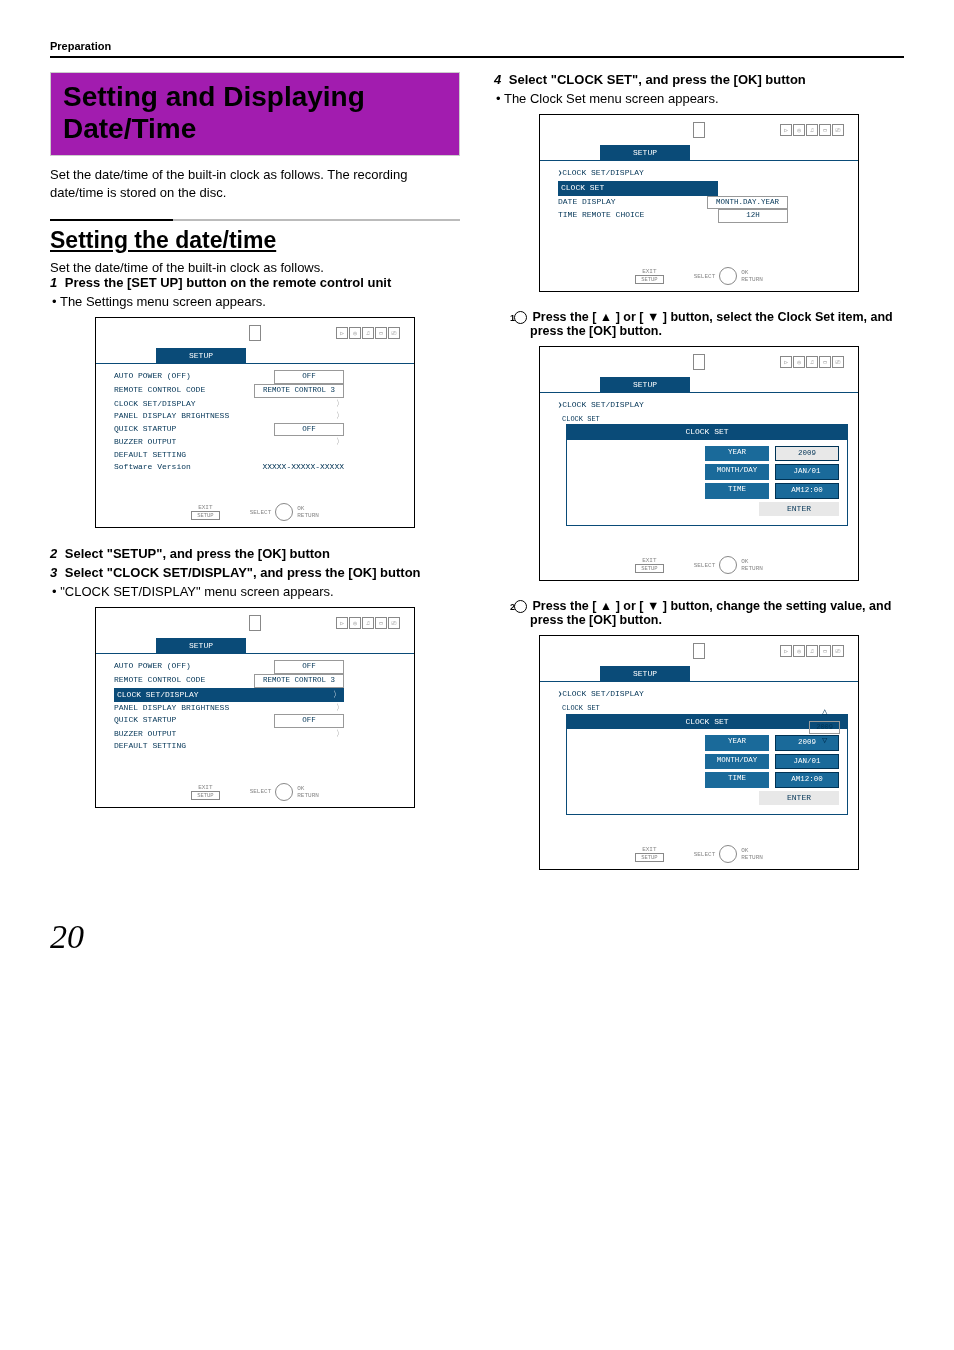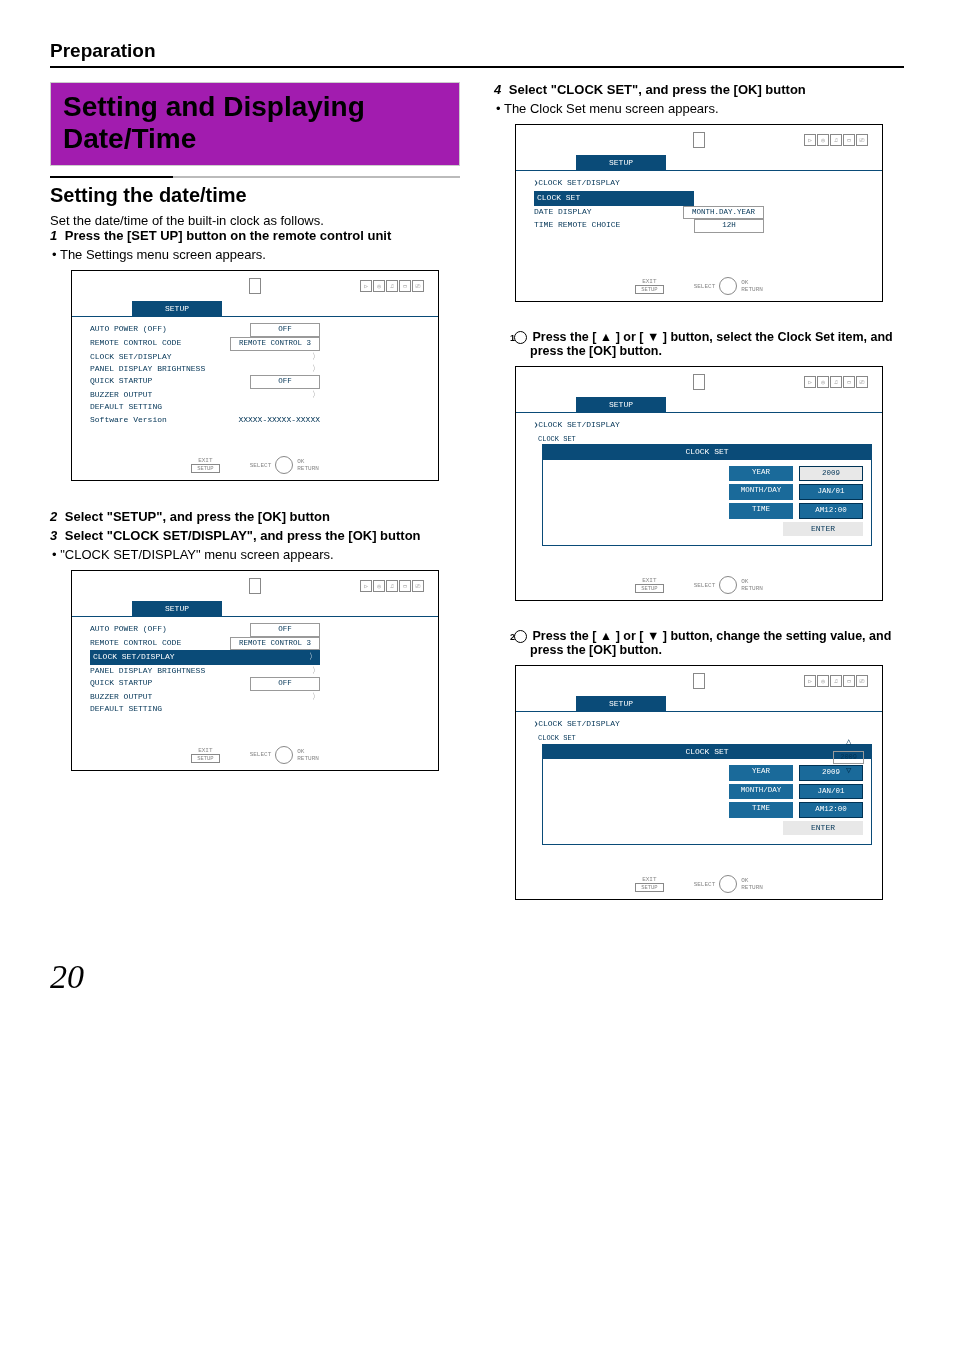--- a/index.html
+++ b/index.html
@@ -4,45 +4,45 @@
 <style>
   * { box-sizing: border-box; }
   body {
     font-family: Arial, Helvetica, sans-serif;
     margin: 0;
     padding: 40px 50px;
     width: 954px;
     color: #000;
     background: #fff;
   }
-  .section-label { font-size: 19px; font-weight: bold; margin-bottom: 2px; }
+  .section-label { font-size: 11px; font-weight: bold; margin-bottom: 2px; }
   .hr-thick { border: 0; border-top: 2px solid #000; margin: 4px 0 14px 0; }
   .title-box {
     background: #a21caf;
     padding: 8px 12px 10px 12px;
     border: 1px solid #ccc;
     margin-bottom: 10px;
   }
   .title-box h1 { margin: 0; font-size: 28px; font-weight: bold; line-height:1.15; }
   .intro { font-size: 13px; margin-bottom: 18px; line-height:1.35; }
   .underline-rule-wrap { margin-bottom:6px; }
   .underline-rule { height:2px; background:linear-gradient(to right,#000 0%, #000 30%, #bbb 30%, #bbb 100%); margin-bottom:6px; }
-  .subheading { font-size: 20px; font-weight: bold; margin-bottom: 2px; }
+  .subheading { font-size: 23px; font-weight: bold; margin-bottom: 2px; text-decoration: underline; }
   .desc { font-size: 13px; }
   .step { font-size: 13px; margin-bottom:4px; }
   .step b.num { font-style: italic; font-weight:bold; margin-right:4px;}
   .bullet { font-size: 13px; margin-left: 2px; margin-bottom:8px; }
   .bullet::before { content:"•  "; }
   .columns { display:flex; gap:34px; }
   .col { flex:1; min-width:0; }
   .mini-screen {
     border: 1px solid #000;
     background: #fff;
-    margin: 8px auto 28px auto;
-    width: 368px;
+    margin: 8px auto 18px auto;
+    width: 320px;
     font-family: "Courier New", monospace;
     font-size: 8px;
     color: #003355;
   }
   .mini-top { height:30px; display:flex; align-items:center; justify-content:center; position:relative;}
   .mini-top .doc-ico { width:12px; height:16px; border:1px solid #888; position:relative; }
   .mini-top .icons-right { position:absolute; right:14px; display:flex; gap:1px; }
   .mini-top .icons-right span { border:1px solid #888; width:12px; height:12px; display:flex; align-items:center; justify-content:center; font-size:6px; color:#888;}
   .mini-tab { background:#0a4b78; color:#fff; width:90px; text-align:center; padding:2px 0; margin-left:60px; border:1px solid #0a4b78; }
   .mini-tab-row { border-bottom:1px solid #0a4b78; display:flex; }
@@ -77,20 +77,21 @@
 
 <div class="section-label">Preparation</div>
 <hr class="hr-thick">
 
 <div class="columns">
 
   <div class="col">
     <div class="title-box">
       <h1>Setting and Displaying Date/Time</h1>
     </div>
+    <div class="intro">Set the date/time of the built-in clock as follows. The recording date/time is stored on the disc.</div>
 
     <div class="underline-rule-wrap">
       <div class="underline-rule"></div>
       <div class="subheading">Setting the date/time</div>
     </div>
     <div class="desc">Set the date/time of the built-in clock as follows.</div>
 
     <div class="step"><b class="num">1</b> <b>Press the [SET UP] button on the remote control unit</b></div>
     <div class="bullet">The Settings menu screen appears.</div>
 

